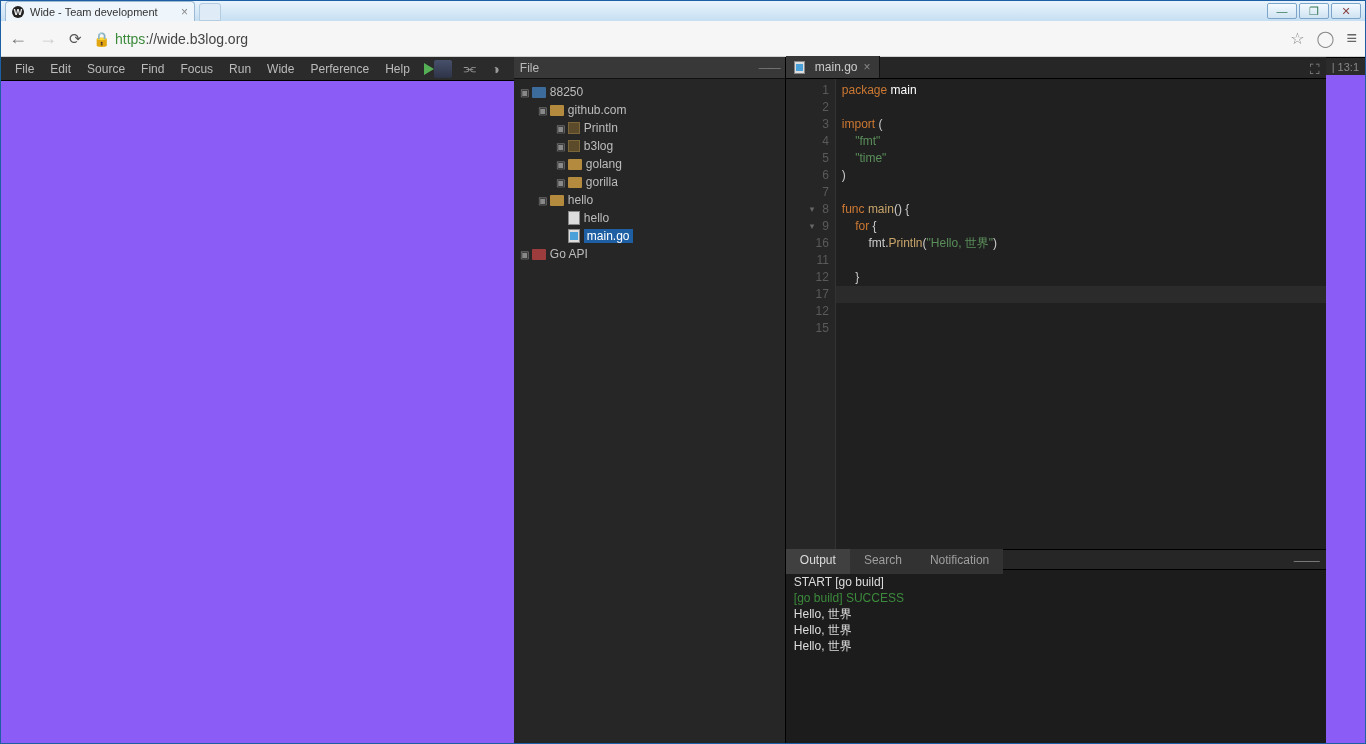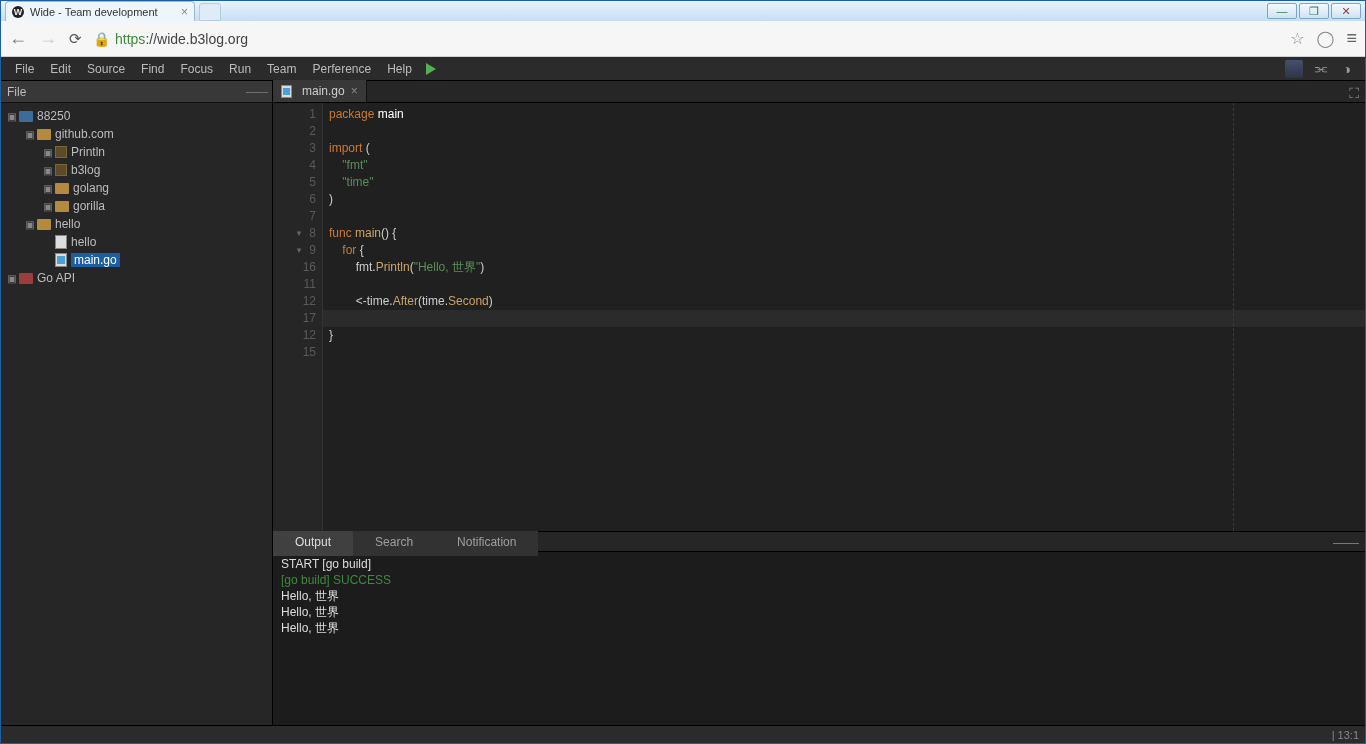--- a/index.html
+++ b/index.html
@@ -17,21 +17,21 @@
 .addrbar{height:36px;background:#f6f6f6;border-bottom:1px solid #d0d0d0;display:flex;align-items:center;padding:0 8px;gap:12px}
 .addrbar .nav{color:#777;font-size:18px}
 .addrbar .nav.fwd{color:#ccc}
 .addrbar .rld{color:#555;font-size:15px}
 .omnibox{flex:1;display:flex;align-items:center;font:14px/1 Consolas,monospace;color:#444}
 .omnibox .lock{color:#6fa65f;margin-right:4px}
 .omnibox .https{color:#3c8a3c}
 .addrbar .ricon{color:#888;font-size:16px}
 .menubtn{color:#666;font-size:18px}
 
-.ide{flex:1;display:flex;flex-direction:column;background:#8b5cf6;color:#ccc;font-size:12px;min-height:0}
+.ide{flex:1;display:flex;background:#8b5cf6;color:#ccc;font-size:12px;min-height:0}
 .menubar{height:24px;background:#2b2b2b;border-bottom:1px solid #000;display:flex;align-items:center;padding:0 6px}
 .menubar .mi{padding:0 8px;color:#bbb;cursor:default}
 .menubar .play{width:0;height:0;border-left:10px solid #55b055;border-top:6px solid transparent;border-bottom:6px solid transparent;margin-left:6px}
 .menubar .right{margin-left:auto;display:flex;align-items:center;gap:10px;padding-right:4px}
 .menubar .right .ic{width:16px;height:16px;color:#9a9a9a;display:flex;align-items:center;justify-content:center;font-size:14px}
 .avatar{width:18px;height:18px;border-radius:2px;background:linear-gradient(#46506a,#2e3448)}
 .body{flex:1;display:flex;min-height:0}
 
 .sidebar{width:272px;background:#262626;display:flex;flex-direction:column;border-right:1px solid #000}
 .sidehdr{height:22px;background:#383838;display:flex;align-items:center;padding:0 6px;color:#bbb;border-bottom:1px solid #111}
@@ -61,21 +61,21 @@
 .kw{color:#cc7832}
 .pkgname{color:#fff}
 .str{color:#5a8e5a}
 .ident{color:#c8a46a}
 .op{color:#ccc}
 .margin{position:absolute;top:0;bottom:0;left:910px;border-left:1px dashed #3a3a3a}
 .curline{position:absolute;left:0;right:0;height:17px;background:#2b2b2b;}
 
 .bottom{height:194px;background:#1c1c1c;border-top:1px solid #000;display:flex;flex-direction:column}
 .bottabs{height:20px;background:#262626;display:flex;align-items:center;border-bottom:1px solid #000}
-.btab{padding:0 22px;height:28px;display:flex;align-items:center;color:#9f9f9f;background:#323232}
+.btab{padding:0 14px;height:28px;display:flex;align-items:center;color:#9f9f9f;background:#323232}
 .btab.active{background:#404040;color:#ddd}
 .bottabs .bmin{margin-left:auto;padding-right:8px;color:#777;letter-spacing:-2px;font-size:14px}
 .console{flex:1;padding:4px 8px;font:12px/16px Consolas,monospace;color:#ddd;overflow:auto}
 .console .g{color:#3c8a3c}
 
 .status{height:18px;background:#2b2b2b;border-top:1px solid #000;display:flex;align-items:center;justify-content:flex-end;padding:0 6px;color:#888;font-size:11px}
 </style>
 </head>
 <body>
 
@@ -110,21 +110,21 @@
   </div>
 
   <div class="ide">
     <div class="menubar">
       <span class="mi">File</span>
         <span class="mi">Edit</span>
         <span class="mi">Source</span>
         <span class="mi">Find</span>
         <span class="mi">Focus</span>
         <span class="mi">Run</span>
-        <span class="mi">Team</span>
+        <span class="mi">Wide</span>
         <span class="mi">Perference</span>
         <span class="mi">Help</span>
       <span class="play"></span>
       <div class="right">
         <span class="avatar"></span>
         <span class="ic">⫘</span>
         <span class="ic">◑</span>
       </div>
     </div>
 
@@ -256,21 +256,20 @@
               <div class="ln"></div>
               <div class="ln"><span class="kw">import</span><span class="op"> (</span></div>
               <div class="ln"><span class="op">    </span><span class="str">"fmt"</span></div>
               <div class="ln"><span class="op">    </span><span class="str">"time"</span></div>
               <div class="ln"><span class="op">)</span></div>
               <div class="ln"></div>
               <div class="ln"><span class="kw">func</span><span class="op"> </span><span class="ident">main</span><span class="op">() {</span></div>
               <div class="ln"><span class="op">    </span><span class="kw">for</span><span class="op"> {</span></div>
               <div class="ln"><span class="op">        fmt.</span><span class="ident">Println</span><span class="op">(</span><span class="str">"Hello, 世界"</span><span class="op">)</span></div>
               <div class="ln"></div>
-              <div class="ln"><span class="op">        &lt;-time.</span><span class="ident">After</span><span class="op">(time.</span><span class="ident">Second</span><span class="op">)</span></div>
               <div class="ln"><span class="op">    }</span></div>
               <div class="ln"><span class="op">}</span></div>
               <div class="ln"></div>
             </div>
         </div>
 
         <div class="bottom">
           <div class="bottabs" id="bottabs">
           <div class="btab active">Output</div>
               <div class="btab">Search</div>

